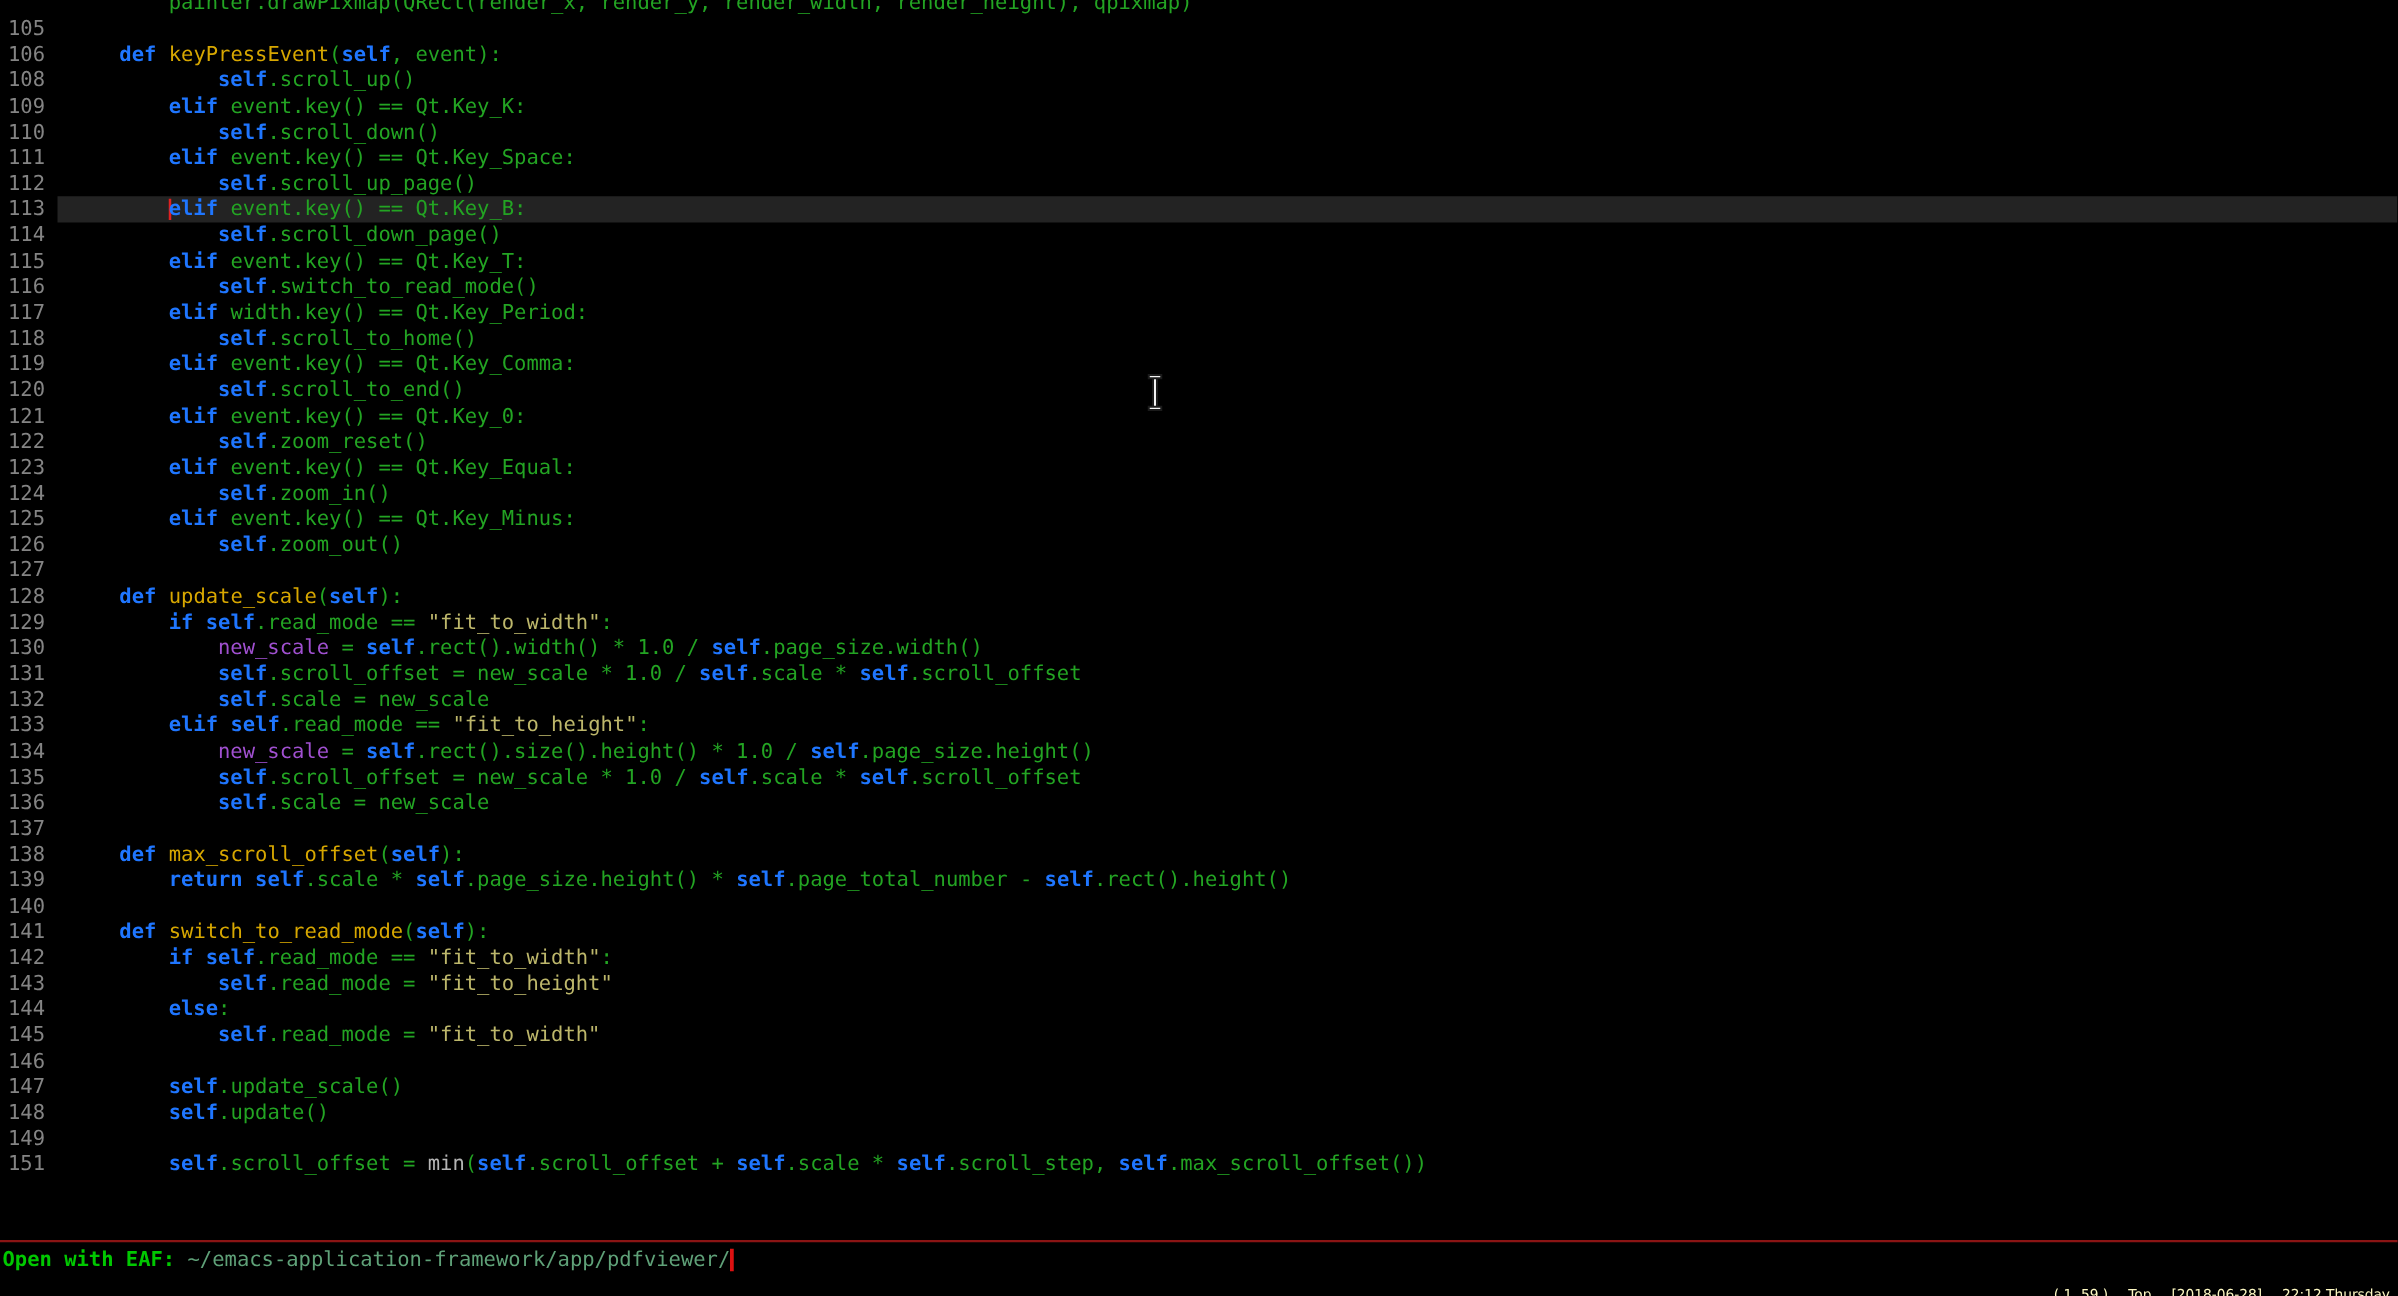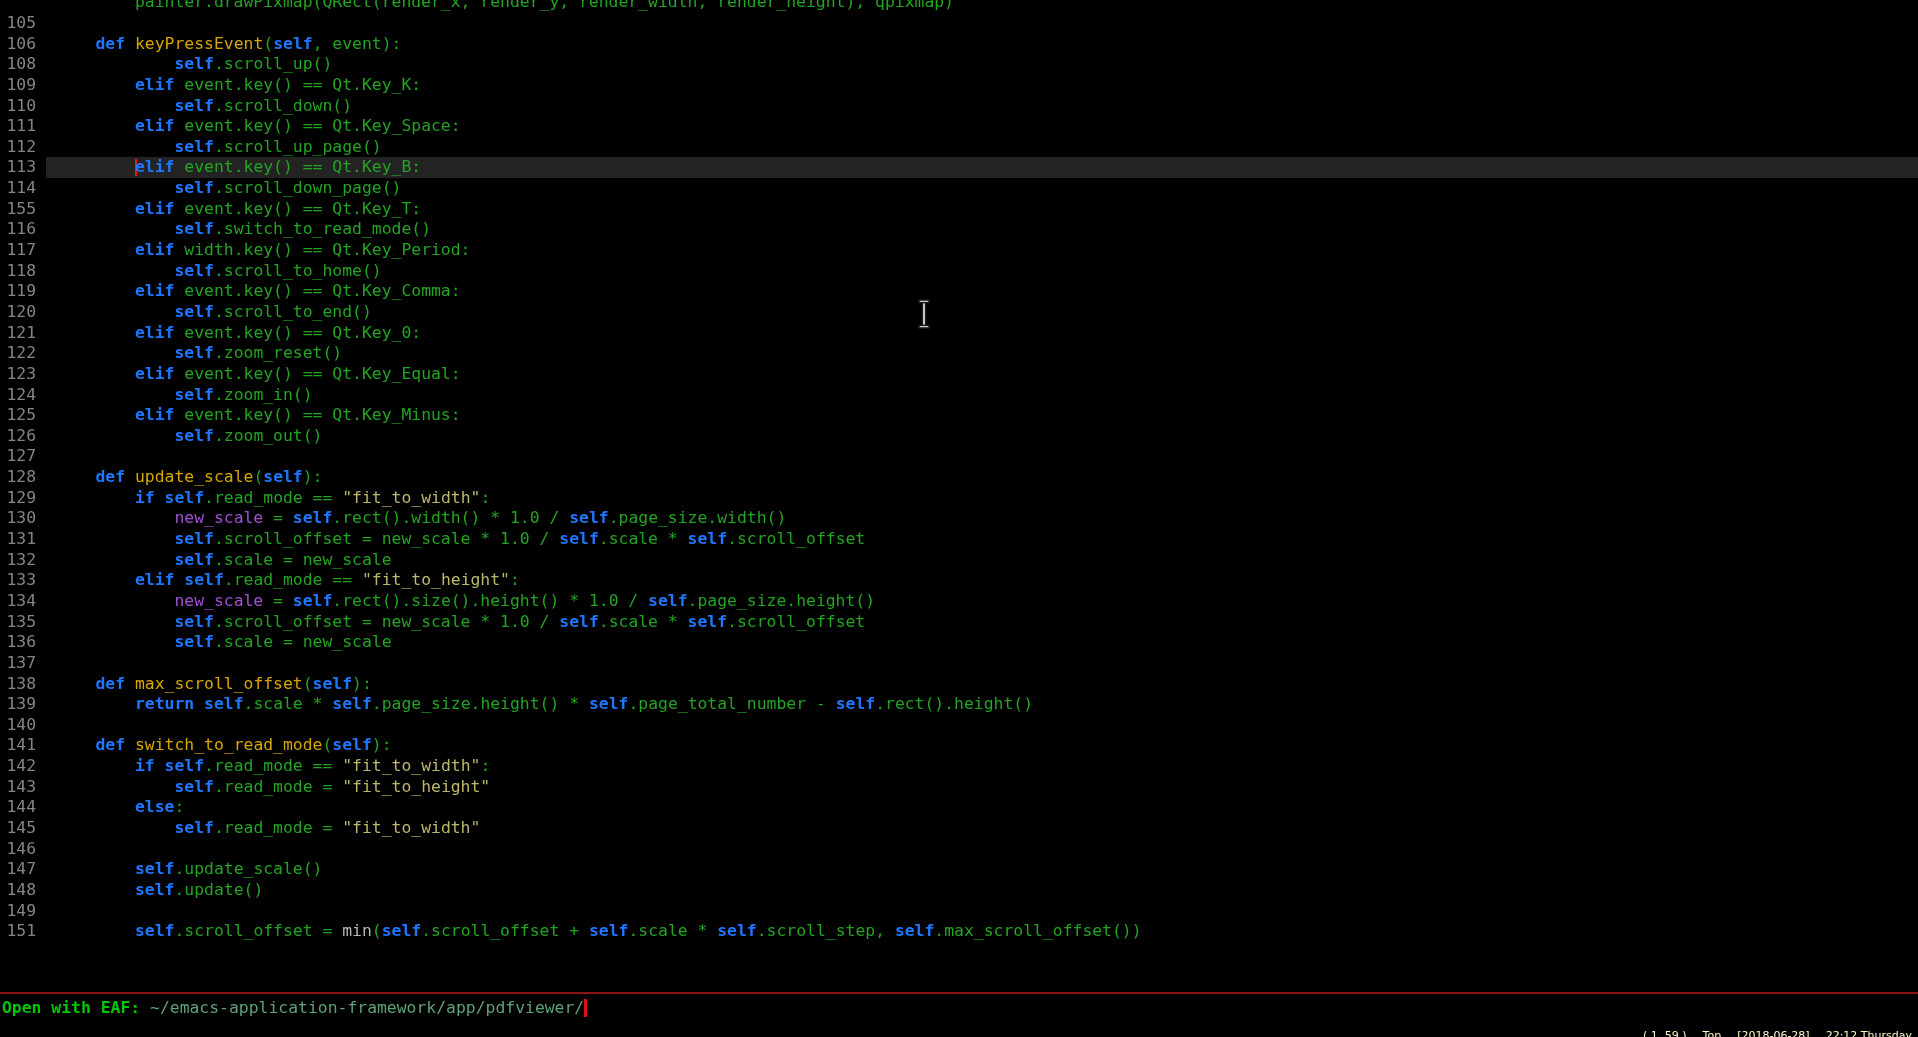--- a/index.html
+++ b/index.html
@@ -33,21 +33,21 @@
     <div class="line"><span class="num"></span><span class="codewrap" style="display: block;"><span class="tk-t">        painter.drawPixmap(QRect(render_x, render_y, render_width, render_height), qpixmap)</span></span></div>
     <div class="line"><span class="num">105</span><span class="codewrap" style="display: block;"></span></div>
     <div class="line"><span class="num">106</span><span class="codewrap" style="display: block;"><span class="tk-t">    </span><span class="tk-k">def</span><span class="tk-t"> </span><span class="tk-f">keyPressEvent</span><span class="tk-t">(</span><span class="tk-k">self</span><span class="tk-t">, event):</span></span></div>
     <div class="line"><span class="num">108</span><span class="codewrap" style="display: block;"><span class="tk-t">            </span><span class="tk-k">self</span><span class="tk-t">.scroll_up()</span></span></div>
     <div class="line"><span class="num">109</span><span class="codewrap" style="display: block;"><span class="tk-t">        </span><span class="tk-k">elif</span><span class="tk-t"> event.key() == Qt.Key_K:</span></span></div>
     <div class="line"><span class="num">110</span><span class="codewrap" style="display: block;"><span class="tk-t">            </span><span class="tk-k">self</span><span class="tk-t">.scroll_down()</span></span></div>
     <div class="line"><span class="num">111</span><span class="codewrap" style="display: block;"><span class="tk-t">        </span><span class="tk-k">elif</span><span class="tk-t"> event.key() == Qt.Key_Space:</span></span></div>
     <div class="line"><span class="num">112</span><span class="codewrap" style="display: block;"><span class="tk-t">            </span><span class="tk-k">self</span><span class="tk-t">.scroll_up_page()</span></span></div>
     <div class="line"><span class="num">113</span><span class="codewrap hl" style="display: block;"><span class="tk-t">        </span><span class="cursor-bar"></span><span class="tk-k">elif</span><span class="tk-t"> event.key() == Qt.Key_B:</span></span></div>
     <div class="line"><span class="num">114</span><span class="codewrap" style="display: block;"><span class="tk-t">            </span><span class="tk-k">self</span><span class="tk-t">.scroll_down_page()</span></span></div>
-    <div class="line"><span class="num">155</span><span class="codewrap" style="display: block;"><span class="tk-t">        </span><span class="tk-k">elif</span><span class="tk-t"> event.key() == Qt.Key_T:</span></span></div>
+    <div class="line"><span class="num">115</span><span class="codewrap" style="display: block;"><span class="tk-t">        </span><span class="tk-k">elif</span><span class="tk-t"> event.key() == Qt.Key_T:</span></span></div>
     <div class="line"><span class="num">116</span><span class="codewrap" style="display: block;"><span class="tk-t">            </span><span class="tk-k">self</span><span class="tk-t">.switch_to_read_mode()</span></span></div>
     <div class="line"><span class="num">117</span><span class="codewrap" style="display: block;"><span class="tk-t">        </span><span class="tk-k">elif</span><span class="tk-t"> width.key() == Qt.Key_Period:</span></span></div>
     <div class="line"><span class="num">118</span><span class="codewrap" style="display: block;"><span class="tk-t">            </span><span class="tk-k">self</span><span class="tk-t">.scroll_to_home()</span></span></div>
     <div class="line"><span class="num">119</span><span class="codewrap" style="display: block;"><span class="tk-t">        </span><span class="tk-k">elif</span><span class="tk-t"> event.key() == Qt.Key_Comma:</span></span></div>
     <div class="line"><span class="num">120</span><span class="codewrap" style="display: block;"><span class="tk-t">            </span><span class="tk-k">self</span><span class="tk-t">.scroll_to_end()</span></span></div>
     <div class="line"><span class="num">121</span><span class="codewrap" style="display: block;"><span class="tk-t">        </span><span class="tk-k">elif</span><span class="tk-t"> event.key() == Qt.Key_0:</span></span></div>
     <div class="line"><span class="num">122</span><span class="codewrap" style="display: block;"><span class="tk-t">            </span><span class="tk-k">self</span><span class="tk-t">.zoom_reset()</span></span></div>
     <div class="line"><span class="num">123</span><span class="codewrap" style="display: block;"><span class="tk-t">        </span><span class="tk-k">elif</span><span class="tk-t"> event.key() == Qt.Key_Equal:</span></span></div>
     <div class="line"><span class="num">124</span><span class="codewrap" style="display: block;"><span class="tk-t">            </span><span class="tk-k">self</span><span class="tk-t">.zoom_in()</span></span></div>
     <div class="line"><span class="num">125</span><span class="codewrap" style="display: block;"><span class="tk-t">        </span><span class="tk-k">elif</span><span class="tk-t"> event.key() == Qt.Key_Minus:</span></span></div>

